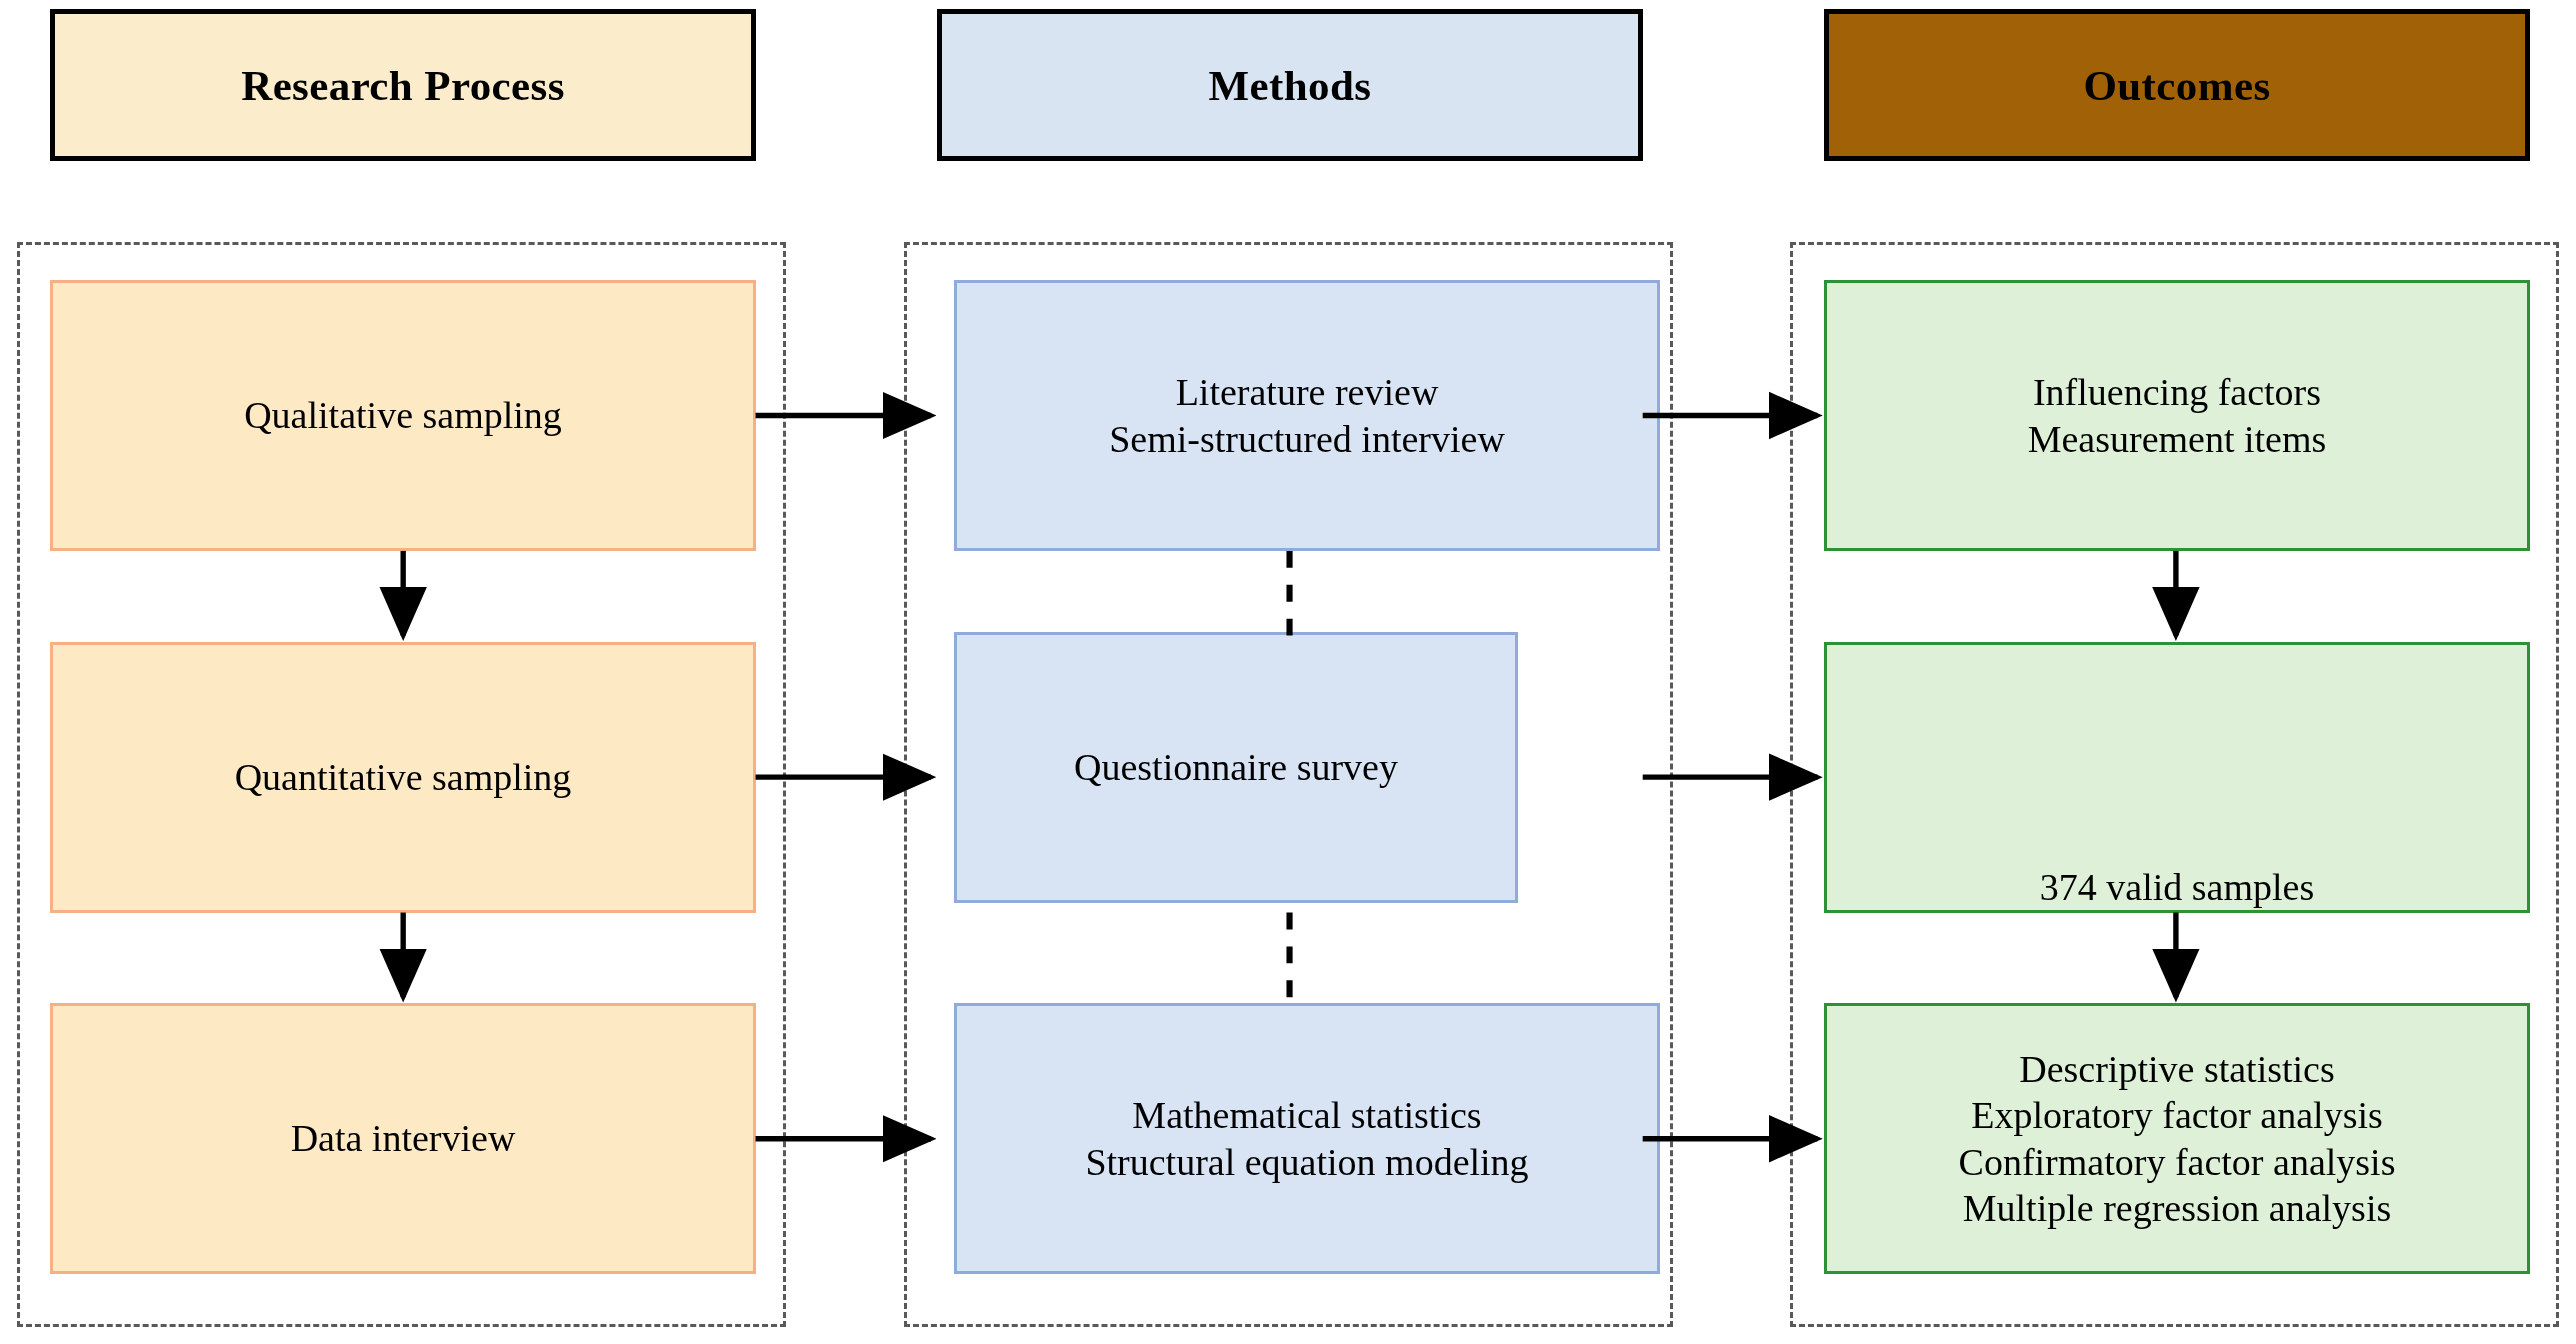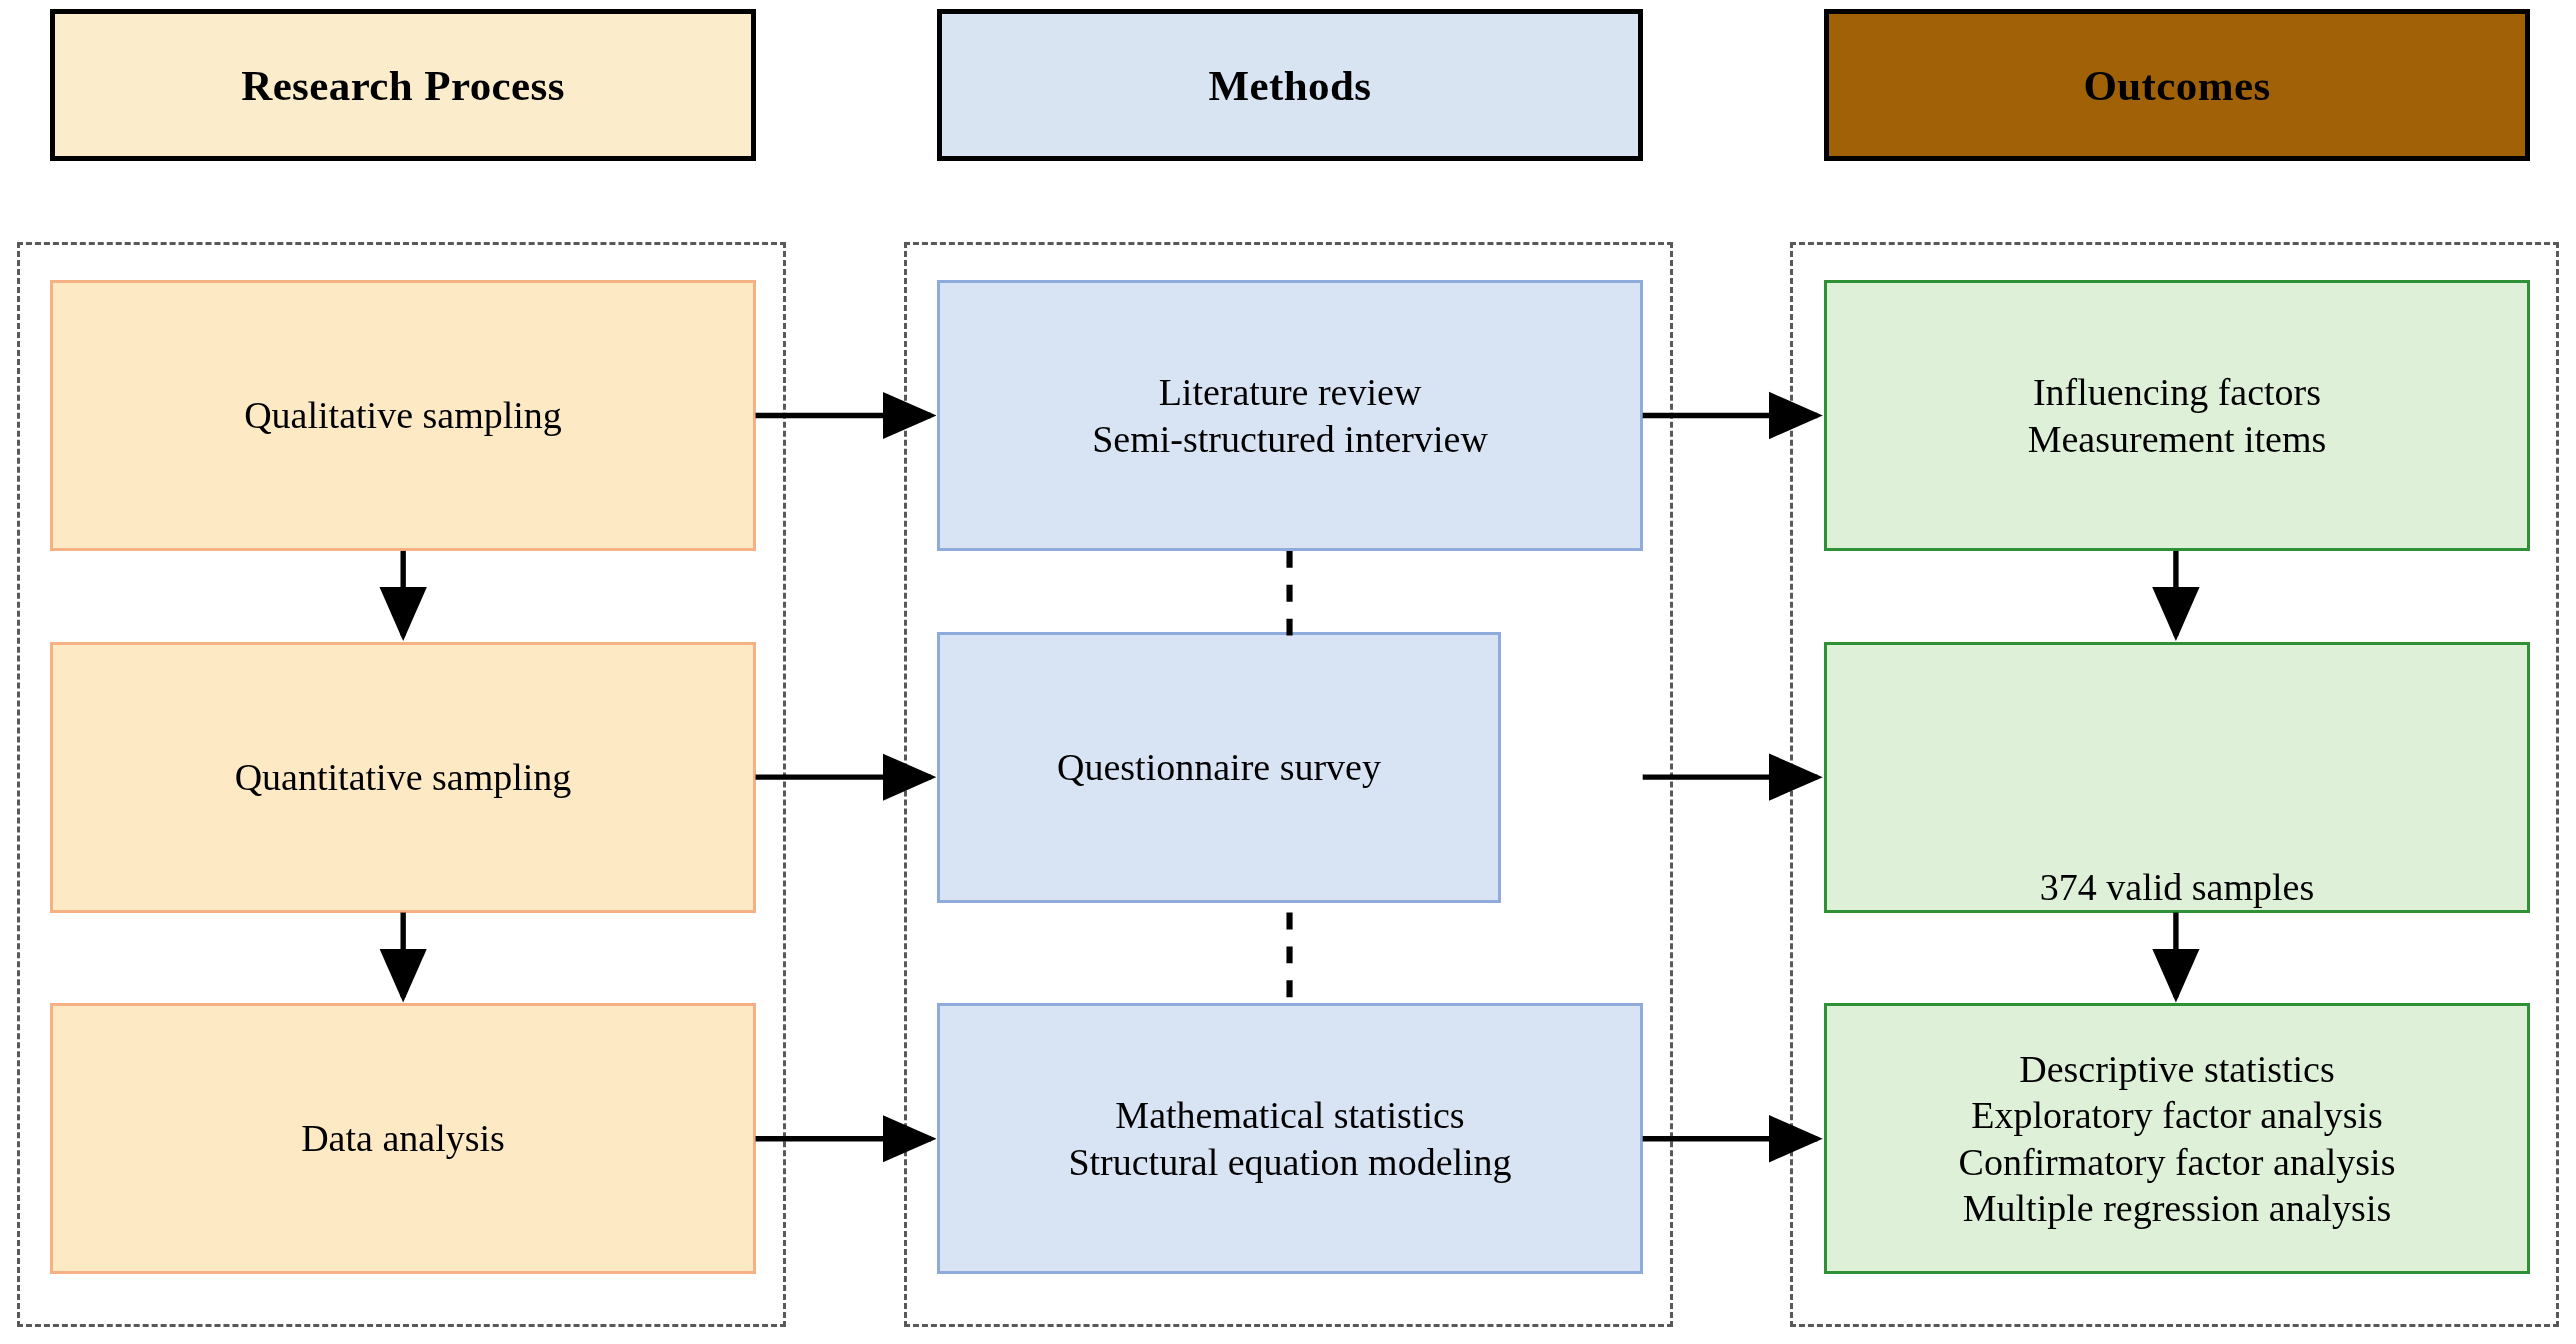--- a/index.html
+++ b/index.html
@@ -51,21 +51,21 @@
     align-items: center;
     justify-content: center;
     text-align: center;
     font-size: 38px;
     line-height: 1.22;
     color: #000000;
     border-width: 3.1px;
     border-style: solid;
   }
   .node.col-a { background: #fdeac4; border-color: #f5b183; }
-  .node.col-b { background: #d8e3f4; border-color: #8eabdb; }
+  .node.col-b { background: #d8e3f4; border-color: #8eabdb; margin-left: 17px; }
   .node.col-c { background: #dff0d8; border-color: #2f9136; }
   .node .line { display: block; white-space: nowrap; }
 
   
   #wires {
     position: absolute;
     left: 0; top: 0;
     width: 2576px;
     height: 1345px;
     pointer-events: none;
@@ -96,21 +96,21 @@
 
   <div class="node col-a" style="left:50px; top:280px; width:706px; height:271px;">
     <span class="line">Qualitative sampling</span>
   </div>
 
   <div class="node col-a" style="left:50px; top:642px; width:706px; height:271px;">
     <span class="line">Quantitative sampling</span>
   </div>
 
   <div class="node col-a" style="left:50px; top:1003px; width:706px; height:271px;">
-    <span class="line">Data analysis</span>
+    <span class="line">Data interview</span>
   </div>
 
   <div class="node col-b" style="left:937px; top:280px; width:706px; height:271px;">
     <span class="line">Literature review</span>
     <span class="line">Semi-structured interview</span>
   </div>
 
   <div class="node col-b" style="left:937px; top:632px; width:564px; height:271px;">
     <span class="line">Questionnaire survey</span>
   </div>

